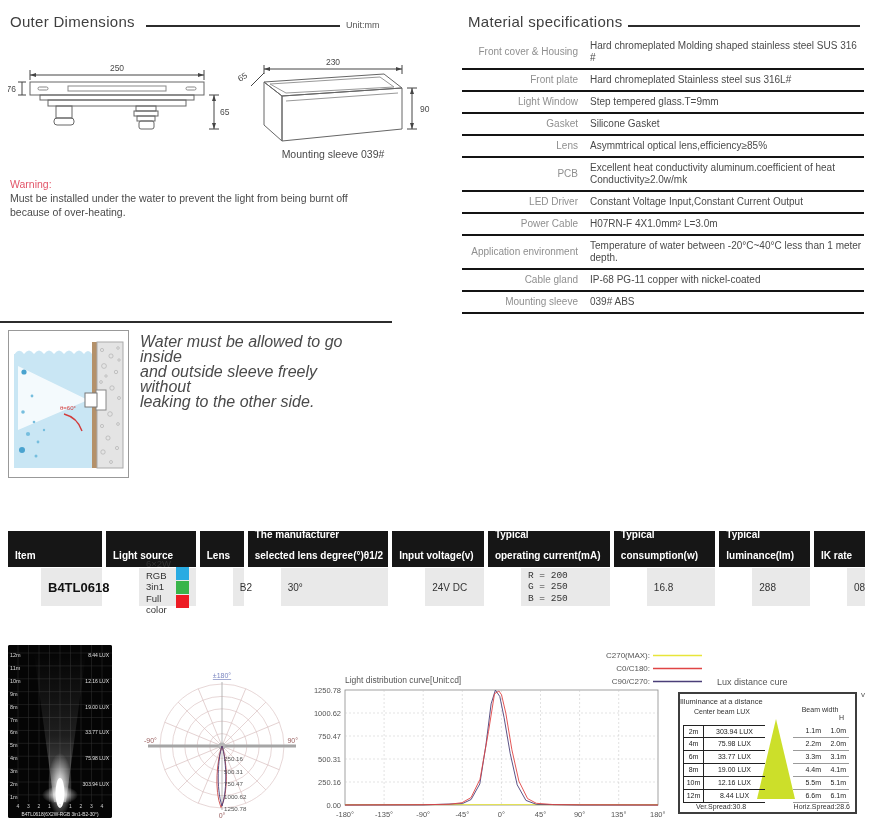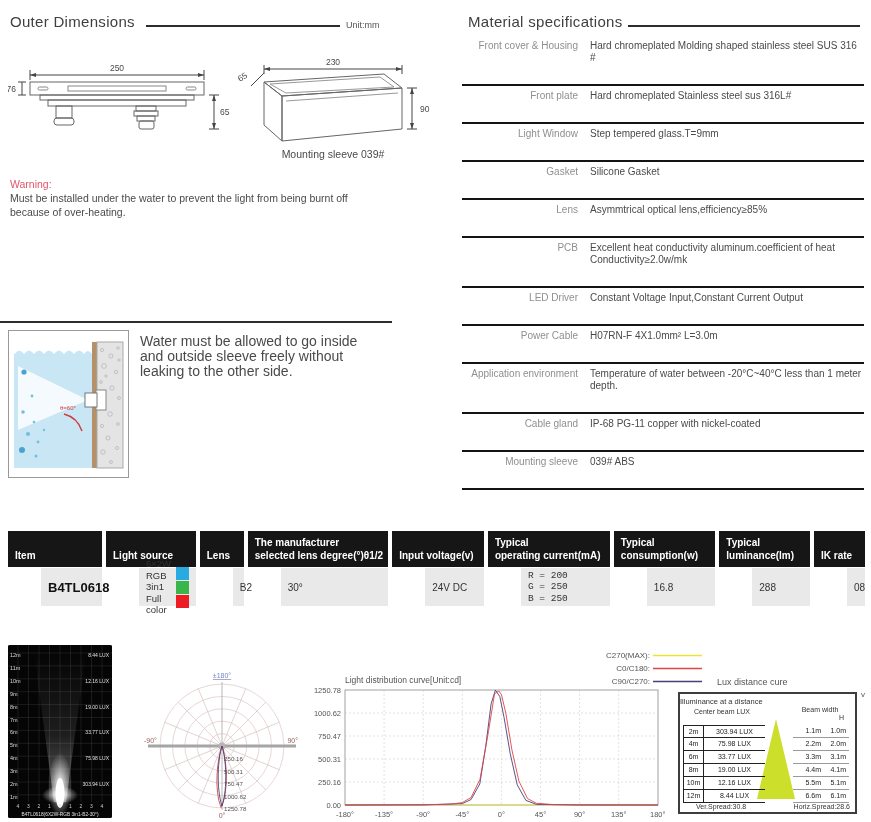--- a/index.html
+++ b/index.html
@@ -6,34 +6,34 @@
   body { background:#fff; font-family:"Liberation Sans", sans-serif; }
   #page { position:relative; width:871px; height:822px; background:#fff; overflow:hidden; color:#4a4a4a; }
   .abs { position:absolute; }
 
   .sec-title { font-size:15px; color:#3f3f3f; letter-spacing:.3px; }
   .hrule { height:2px; background:#2c2c2c; }
   .unit { font-size:9px; color:#555; }
 
   
   .spec-table { width:402px; }
-  .spec-row { display:flex; border-bottom:2px solid #141414; padding:4px 0 20px 0; }
+  .spec-row { display:flex; border-bottom:2px solid #141414; padding:4px 0 4px 0;align-items:center; }
   .spec-label { width:128px; text-align:right; padding-right:12px; font-size:10px; color:#8f8f8f; line-height:1.2; }
   .spec-value { flex:1; font-size:10px; color:#4a4a4a; line-height:1.2; padding-right:2px; }
 
   .warn-title { font-size:10.5px; color:#e25568; }
   .warn-text  { font-size:10.5px; color:#4a4a4a; line-height:15px; }
-  .note-text  { font-size:14px; color:#4a4a4a; line-height:15px; }
+  .note-text  { font-size:16px; color:#4a4a4a; line-height:15px;font-style:italic; }
 
   
   .itbl { display:flex; gap:4px; }
   .itbl .col { display:flex; flex-direction:column; gap:1px; }
   .itbl .hd { background:#161616; color:#fff; font-size:10px; font-weight:bold;
               height:36px; display:flex; flex-direction:column; justify-content:flex-end;
-              padding:3px 4px 5px 7px; line-height:1.25; }
+              padding:3px 4px 5px 7px; line-height:1.25;gap:8px; }
   .itbl .bd { background:#e9e9e9; height:38px; display:flex; flex-direction:column;
               justify-content:center; padding:2px 4px 2px 7px; font-size:10px; color:#333;margin-left:33px; }
   .item-name { font-size:13px; font-weight:bold; color:#111; }
   .ls-wrap { display:flex; align-items:center; justify-content:space-between; padding-right:3px; }
   .ls-lines { font-size:9.5px; line-height:11.5px; }
   .swatches { display:flex; flex-direction:column; gap:1px; }
   .cur-lines { font-size:9.5px; line-height:11.5px;font-family:Liberation Mono, monospace; }
   .center-cell { text-align:left; }
 
   

